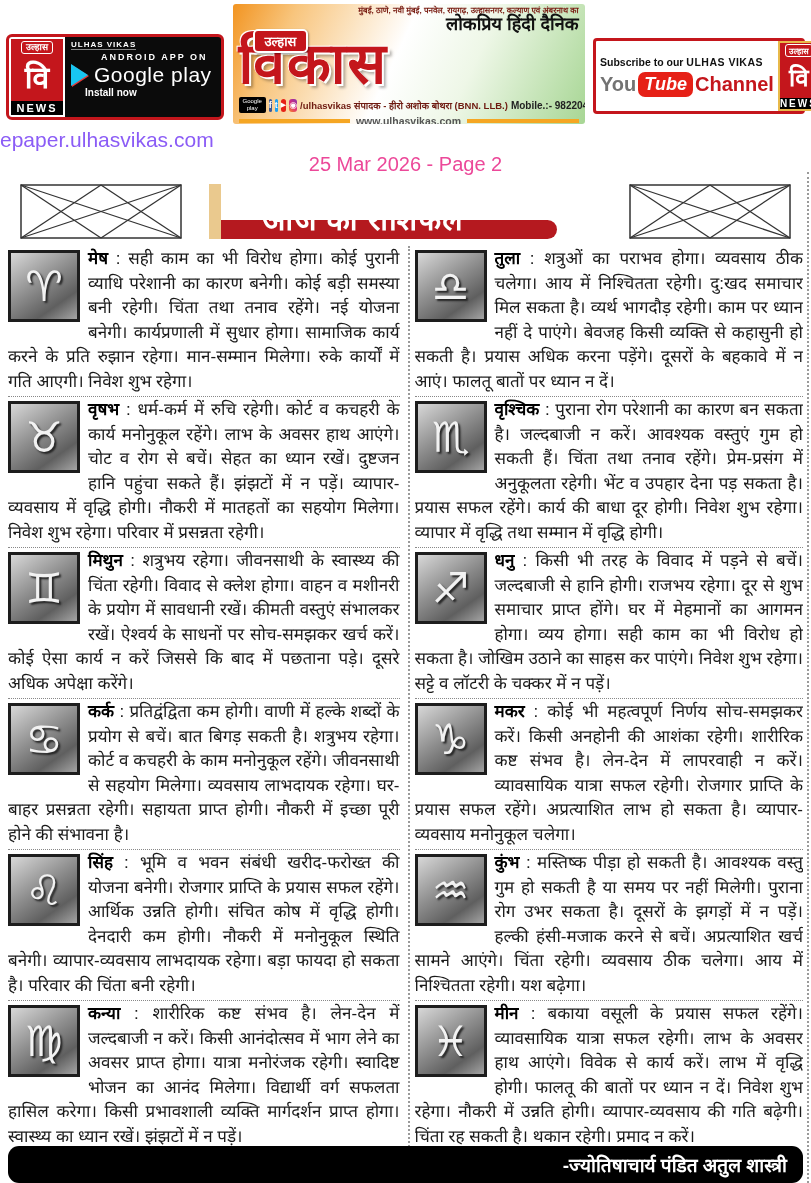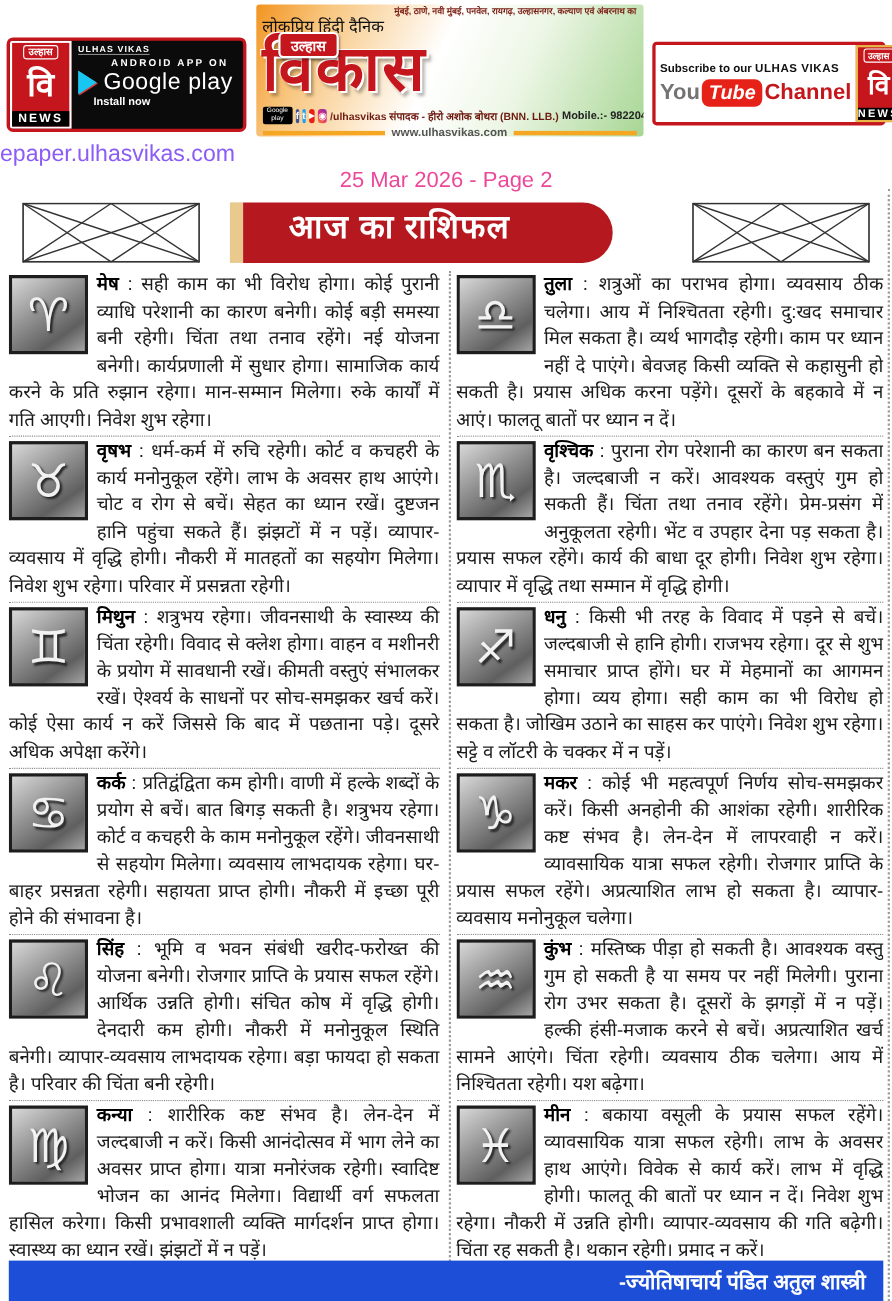--- a/index.html
+++ b/index.html
@@ -35,21 +35,21 @@
   .gp-text { font-size:21px; color:#fff; letter-spacing:.5px; }
   .app-install { font-size:10px; font-weight:bold; margin-left:14px; }
 
   
   .masthead {
     width:352px; height:120px; position:relative; border-radius:3px;
     background:linear-gradient(115deg,#f29421 0%,#f8c57d 16%,#ffffff 46%,#eef7e7 66%,#a7d694 100%);
     padding:2px 6px 16px 6px; overflow:hidden;
   }
   .mh-region { font-size:8px; font-weight:bold; color:#7a1e14; text-align:right; line-height:10px; }
-  .mh-tagline { font-size:15px; font-weight:normal; color:#111; line-height:17px; }
+  .mh-tagline { font-size:18px; font-weight:bold; color:#111; text-align:right; line-height:17px; }
   .mh-titlewrap { position:relative; height:62px; }
   .mh-small { position:absolute; left:14px; top:-4px; background:#c4161c; color:#fff; font-weight:bold; font-size:13px;
               padding:1px 10px; border:2px solid #fff; border-radius:5px; box-shadow:1px 1px 2px rgba(0,0,0,.4); z-index:2; }
   .mh-big { position:absolute; left:0; right:0; top:0px; text-align:left; font-size:57px; font-weight:800; color:#c4161c; line-height:60px;
             text-shadow:2px 2px 0 #fff,-1px -1px 0 #fff,4px 4px 3px rgba(0,0,0,.3); letter-spacing:2px; }
   .mh-strip { position:relative; z-index:3; display:flex; align-items:center; gap:3px; margin-top:2px; }
   .mh-gp { background:#000; color:#fff; font-size:6px; padding:1px 4px; border-radius:2px; line-height:7px; width:46px; text-align:center; }
   .soc { width:13px; height:13px; border-radius:3px; color:#fff; font-size:9px; font-weight:bold; display:flex; align-items:center; justify-content:center; }
   .soc-f { background:#3b5998; } .soc-t { background:#1da1f2; } .soc-y { background:#e62117; font-size:7px; } .soc-i { background:linear-gradient(45deg,#f58529,#dd2a7b,#8134af); }
   .mh-handle { font-size:9.5px; font-weight:bold; color:#6e1a10; white-space:nowrap; }
@@ -78,43 +78,43 @@
   
   .epaper-url { text-align:left; font-size:21px; color:#8b5cf6; margin-top:4px; line-height:24px; }
   .epaper-page { text-align:center; font-size:20px; color:#ec4899; line-height:24px; }
 
   
   .title-row { display:flex; align-items:center; justify-content:space-between; padding:0 20px 0 20px; margin-top:6px; height:58px; }
   .ad-box { width:162px; height:55px; }
   .ad-box svg { display:block; }
   .title-banner { display:flex; align-items:stretch; height:55px; width:348px; margin-right:46px; }
   .title-tan { width:12px; background:#eac98e; }
-  .title-red { flex:1; background:#b5191f; border-radius:0 30px 30px 0; display:flex; align-items:flex-start; }
+  .title-red { flex:1; background:#b5191f; border-radius:0 30px 30px 0; display:flex; align-items:flex-end;margin-top:36px; }
   .title-text { color:#fff; font-weight:800; font-size:30px; padding-left:42px; letter-spacing:1px; }
 
   
   .content { display:flex; padding:6px 8px 0 8px; }
   .col { width:50%; }
   .col-right { border-left:2px dotted #999; padding-left:5px; margin-left:4px; }
   .col-left { padding-right:4px; }
   .sign { border-bottom:1px dotted #888; padding:1px 0 2px 0; overflow:hidden; }
   .sign:last-child { border-bottom:none; }
   .sign-img {
     float:left; width:72px; height:72px; margin:3px 8px 2px 0;
     background:linear-gradient(145deg,#d8d8d8 0%,#8e8e8e 45%,#5f5f5f 75%,#a5a5a5 100%);
     border:3px solid #1d1d1d; display:flex; align-items:center; justify-content:center;
   }
   .sign-img .glyph { font-size:42px; color:#f2f2f2; text-shadow:2px 2px 2px #222; font-family:"DejaVu Sans",sans-serif; }
   .sign-text { font-size:17px; line-height:24.5px; color:#1a1a1a; text-align:justify; }
   .sign-name { font-weight:800; color:#000; }
 
   
   .footer {
-    position:absolute; left:8px; right:8px; bottom:0; height:37px; background:#1d4ed8;
-    display:flex; align-items:center; justify-content:flex-end; padding-right:16px;
+    position:absolute; left:8px; right:8px; bottom:0; height:37px; background:#000000;
+    display:flex; align-items:center; justify-content:flex-end; padding-right:16px;border-radius:11px;
   }
   .footer-credit { color:#fff; font-weight:bold; font-size:19px; }
 </style>
 </head>
 <body>
 
 <div class="page">
 
   <div class="header">
 

